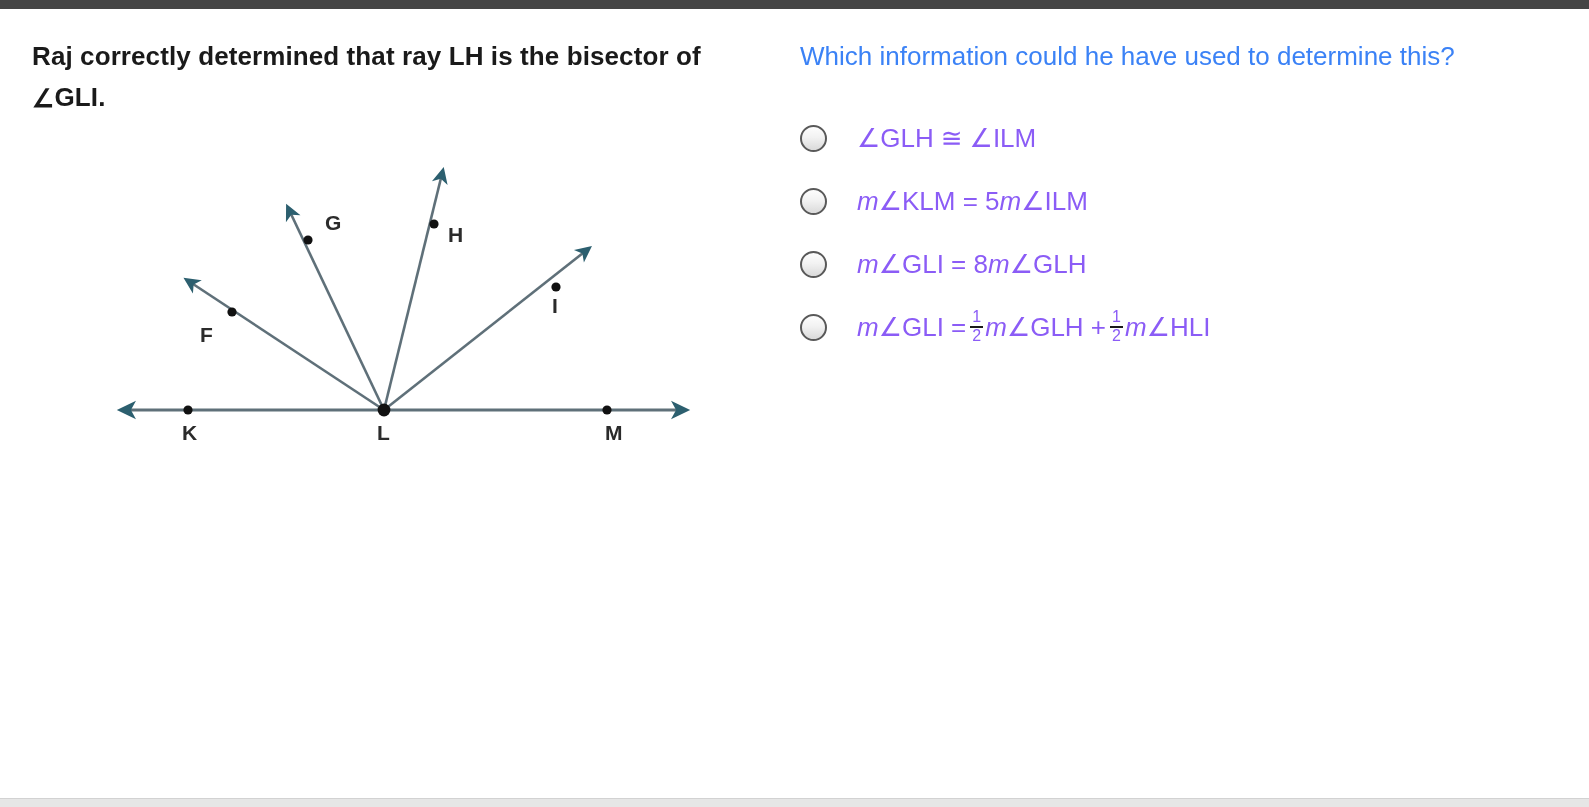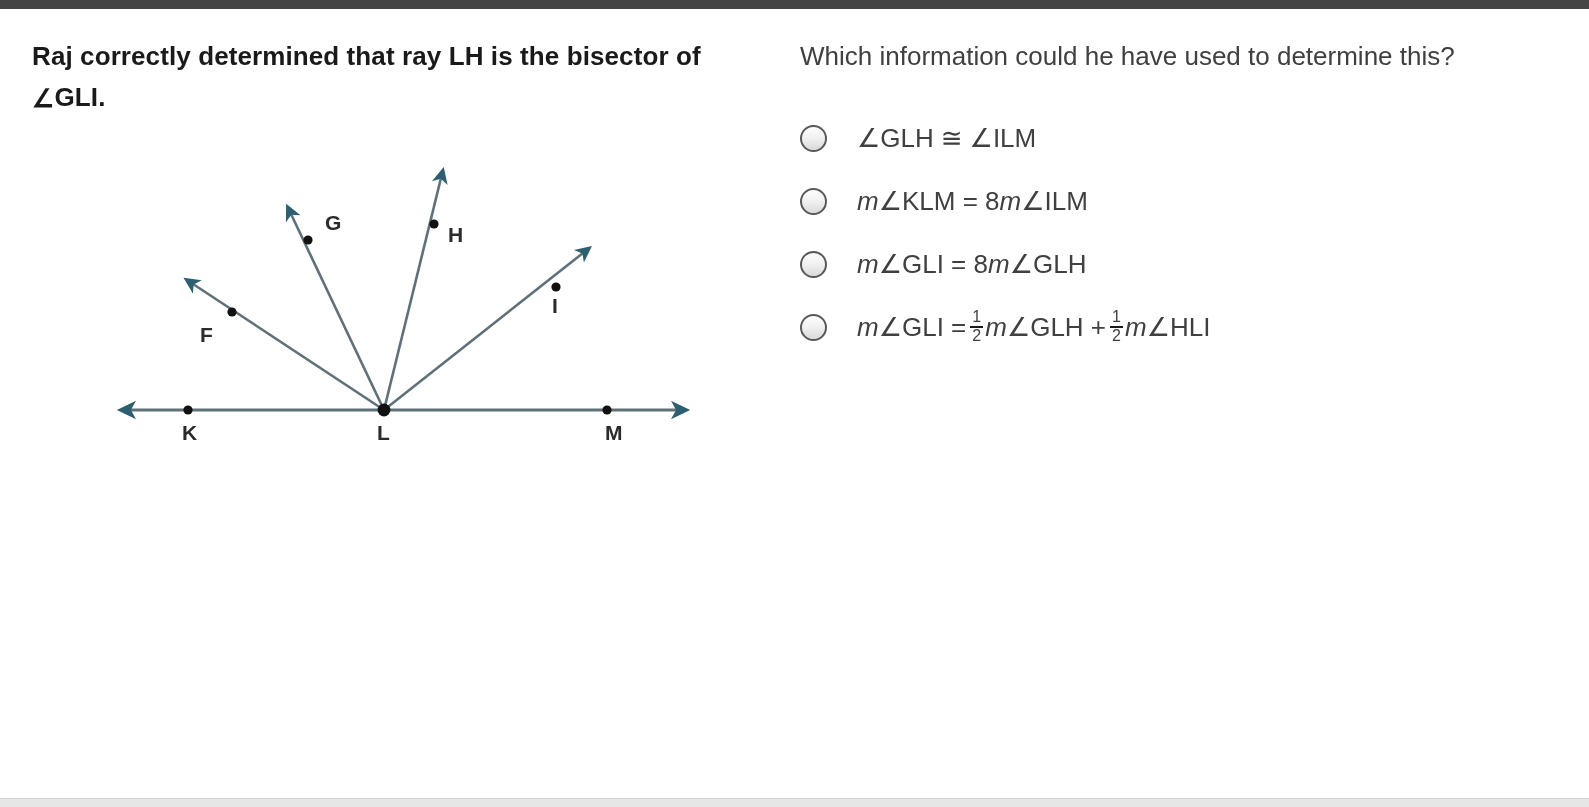--- a/index.html
+++ b/index.html
@@ -54,21 +54,21 @@
   
   .answers-col {
     position: absolute;
     left: 800px;
     top: 36px;
     width: 720px;
   }
   .question-text {
     font-size: 26px;
     line-height: 41px;
-    color: #404040;
+    color: #3b82f6;
     width: 700px;
   }
   .options {
     margin-top: 30px;
   }
   .option-row {
     display: flex;
     align-items: center;
     height: 63px;
   }
@@ -77,21 +77,21 @@
     height: 27px;
     border-radius: 50%;
     border: 2px solid #595959;
     background: linear-gradient(to bottom, #fdfdfd 0%, #f2f2f2 45%, #dadada 100%);
     box-sizing: border-box;
     flex: 0 0 auto;
     margin-right: 30px;
   }
   .option-text {
     font-size: 26px;
-    color: #404040;
+    color: #8b5cf6;
     display: flex;
     align-items: center;
     white-space: nowrap;
   }
   .it { font-style: italic; }
   .frac {
     display: inline-flex;
     flex-direction: column;
     align-items: center;
     justify-content: center;
@@ -189,21 +189,21 @@
         <span>≅</span>
         <span class="sp"></span>
         <span>∠ILM</span>
       </span>
     </div>
 
     <div class="option-row">
       <span class="radio"></span>
       <span class="option-text">
         <span class="it">m</span>
-          <span>∠KLM = 8</span>
+          <span>∠KLM = 5</span>
           <span class="it">m</span>
           <span>∠ILM</span>
       </span>
     </div>
 
     <div class="option-row">
       <span class="radio"></span>
       <span class="option-text">
         <span class="it">m</span>
           <span>∠GLI = 8</span>

